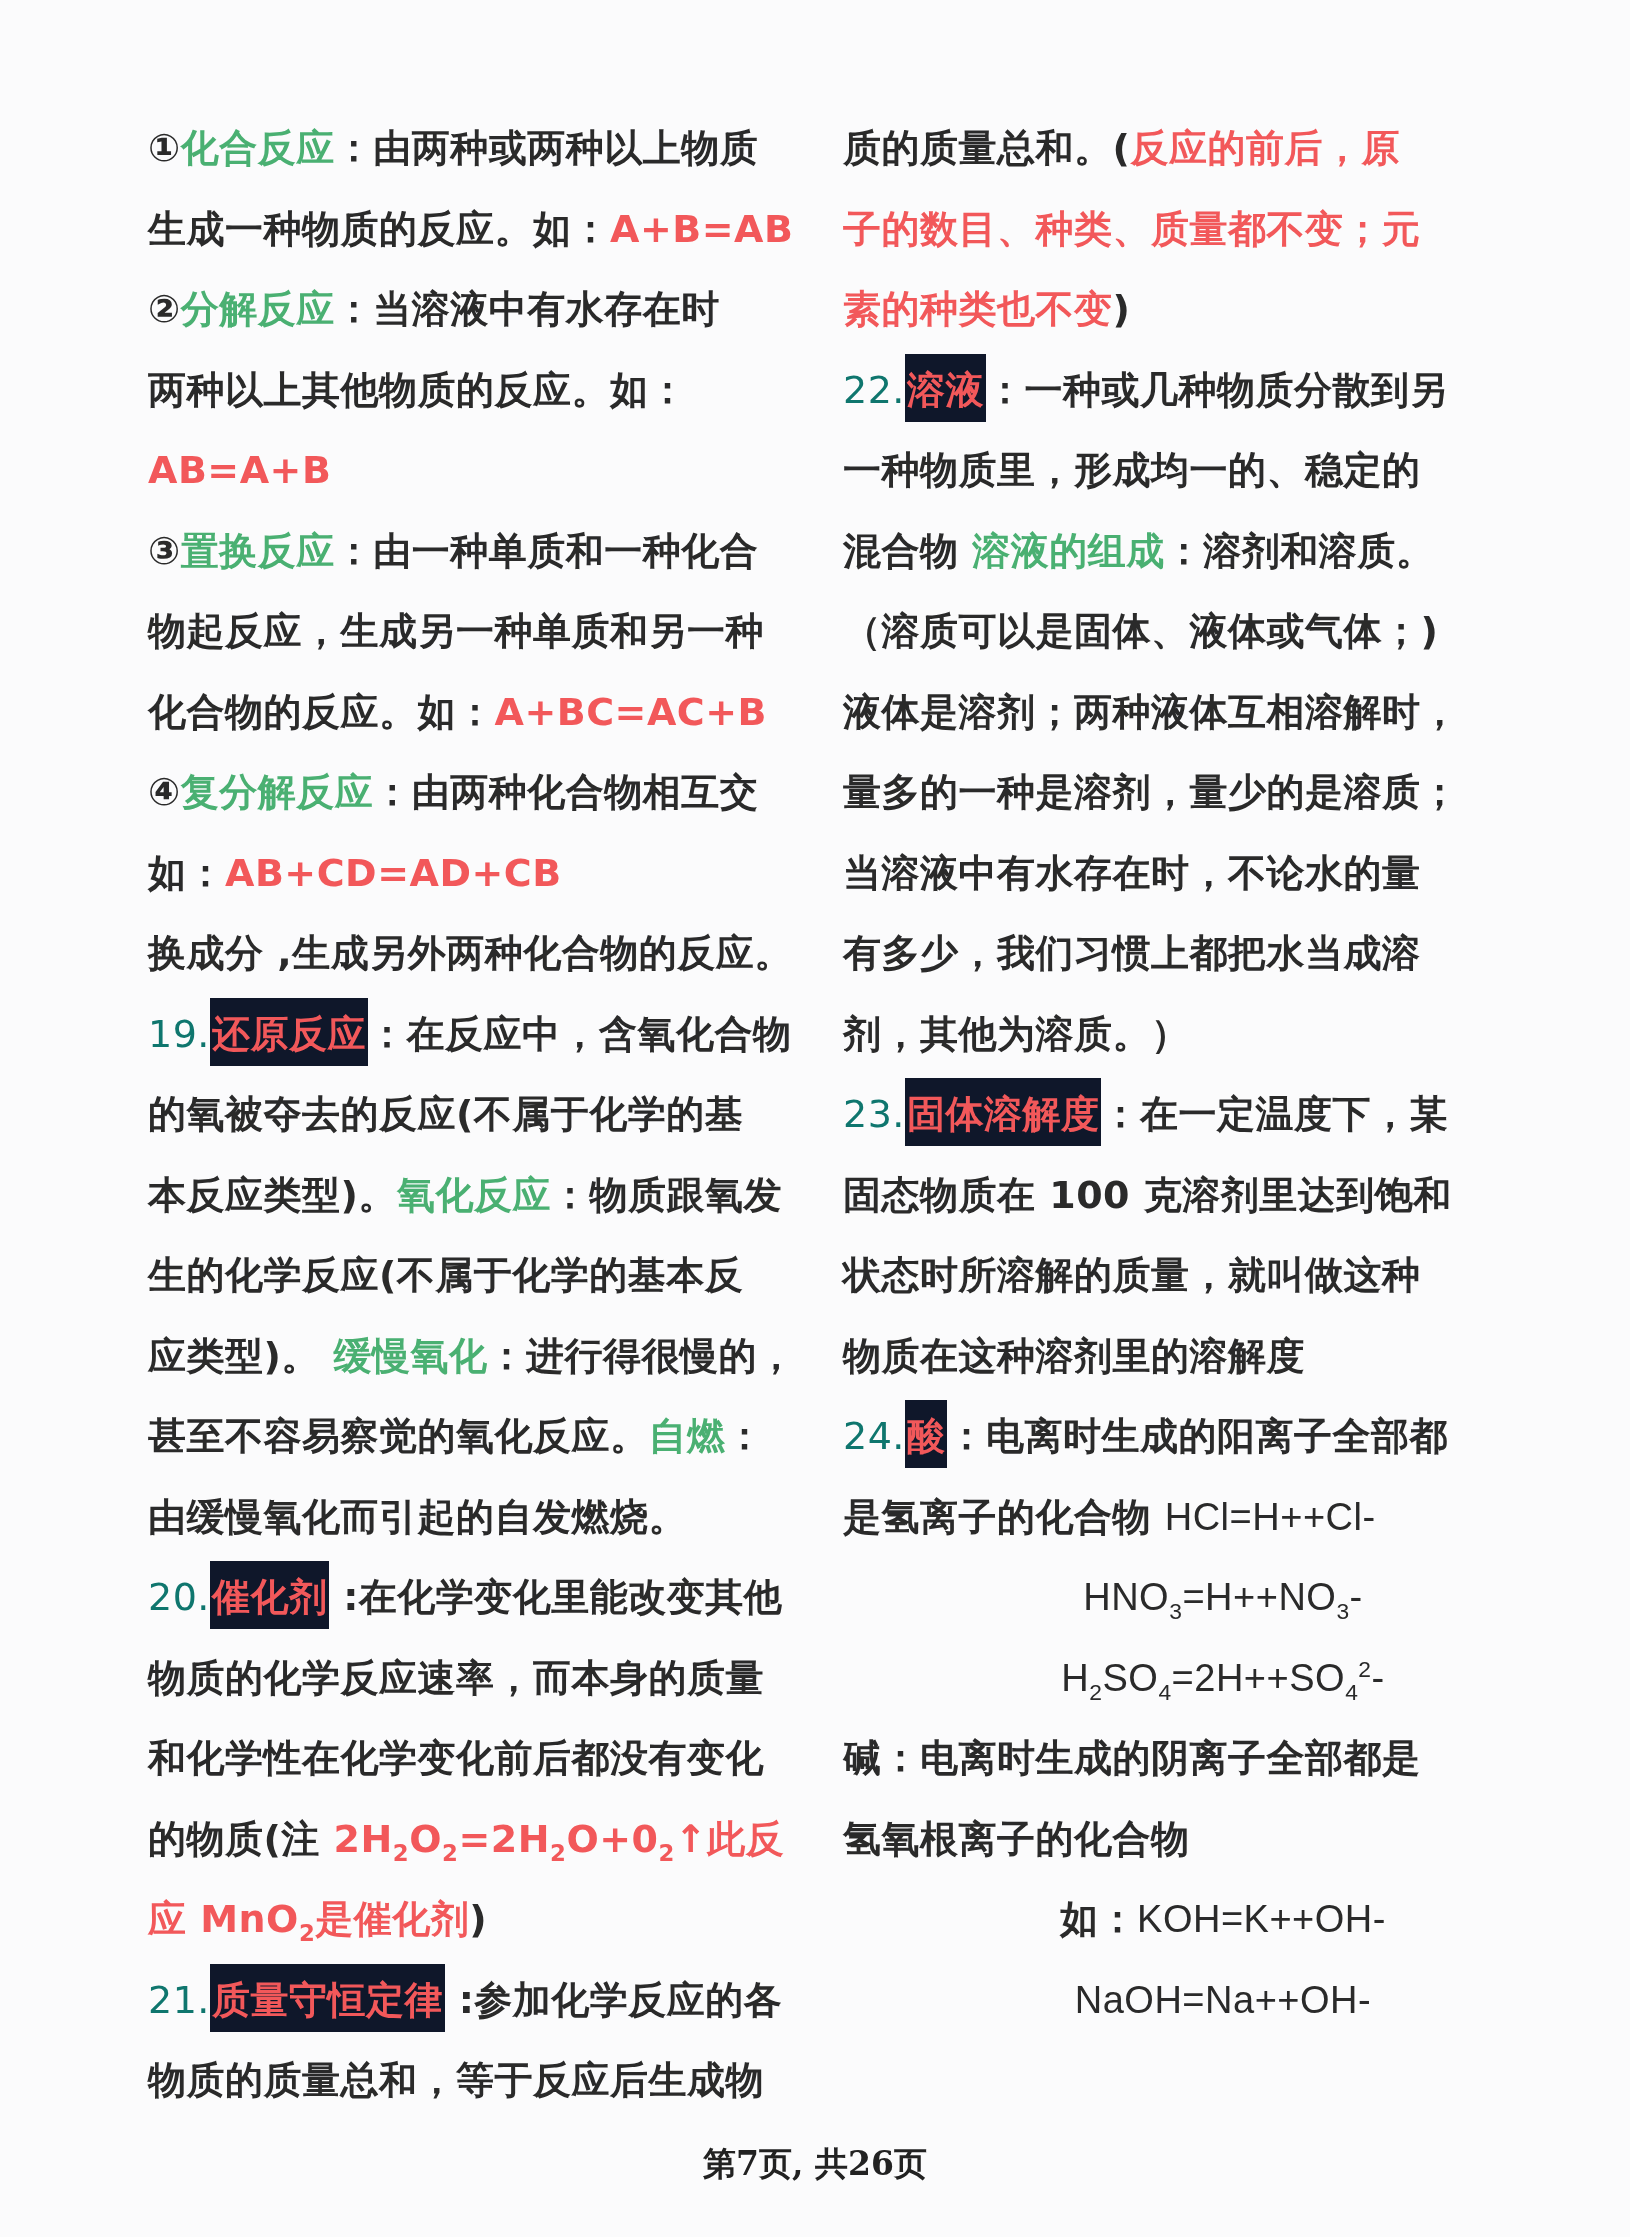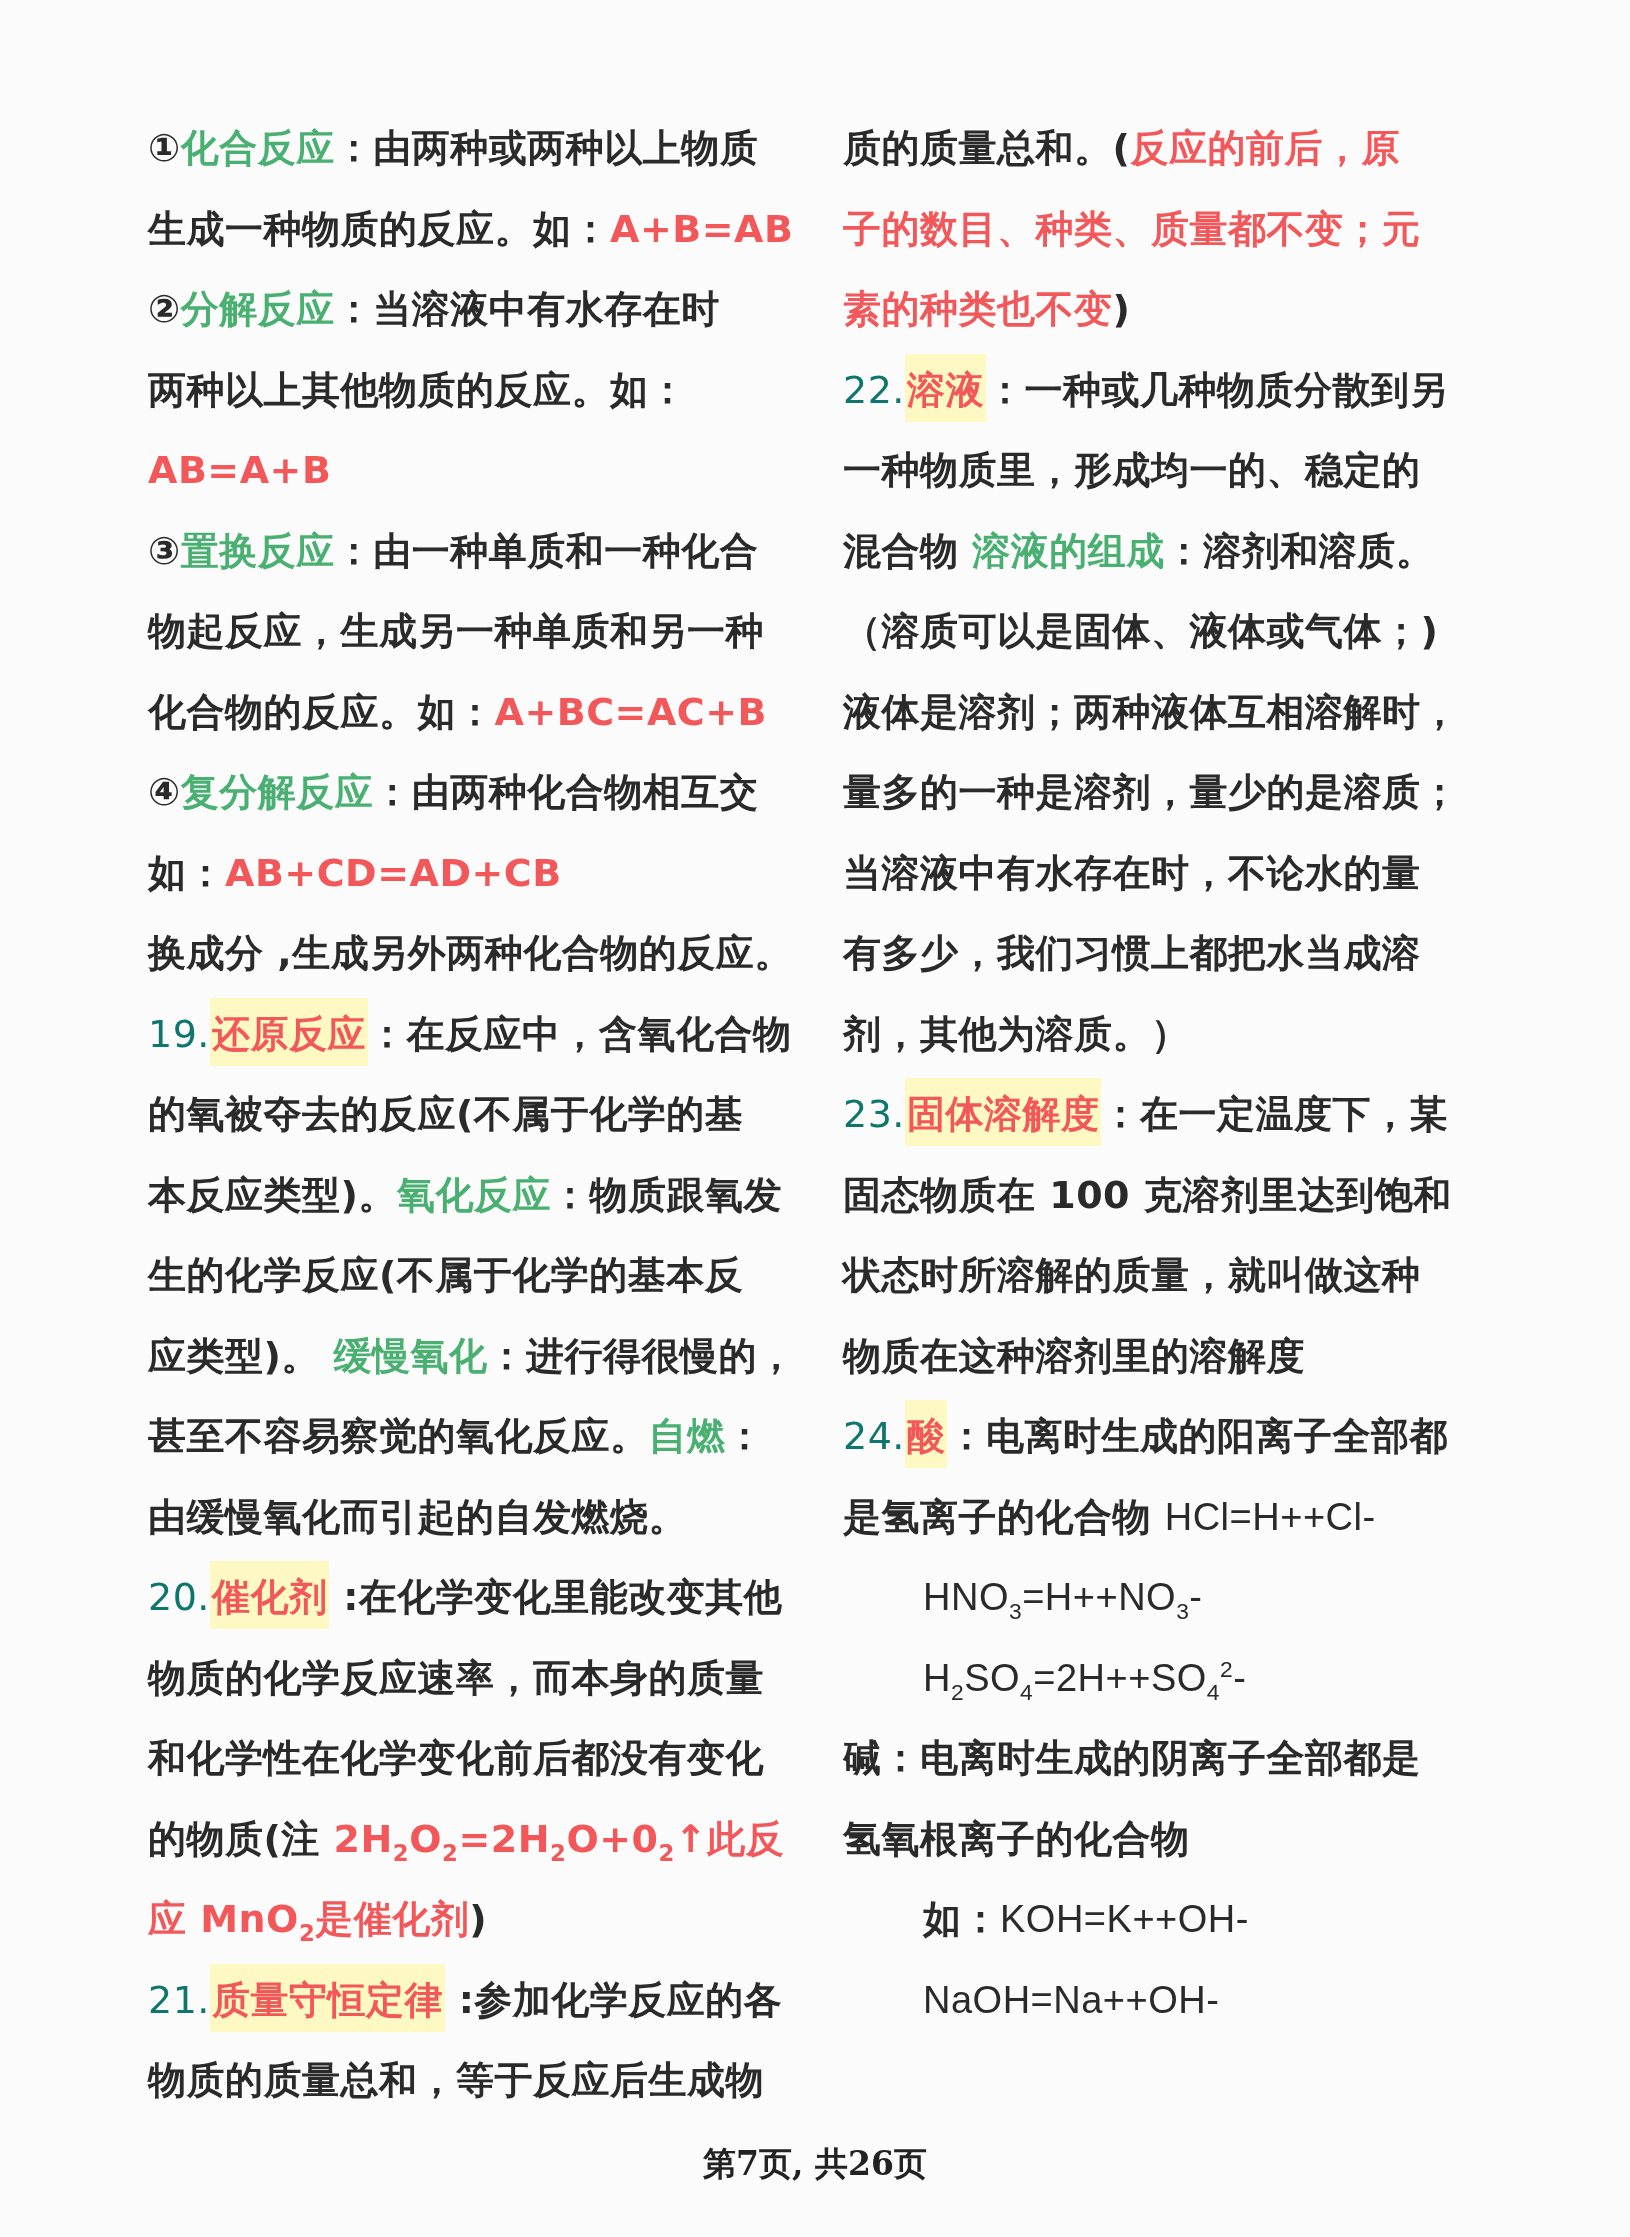--- a/index.html
+++ b/index.html
@@ -21,25 +21,25 @@
   .col-right { left: 843px; width: 680px; }
   .line {
     height: 80.5px;
     font-size: 38px;
     font-weight: bold;
     line-height: 80.5px;
     white-space: nowrap;
     letter-spacing: 0.5px;
     position: relative;
   }
-  .indent { padding-left: 80px; }
+  .indent { padding-left: 80px; text-align: center; }
   .green { color: #4ab072; }
   .red { color: #f2585a; text-align: right; }
   .hl {
-    background: #fef9c3;
+    background: #0f172a;
     color: #f2585a;
     padding: 14px 2px 10px 2px;
   }
   .num { font-weight: normal; color: #0f766e; }
   .formula { font-family: "Liberation Sans", "DejaVu Sans", sans-serif; font-weight: normal; }
   sub, sup { font-size: 0.6em; line-height: 0; }
   .footer {
     position: absolute; top: 2142px; left: 0; width: 1630px;
     text-align: center;
     font-family: "DejaVu Serif", "Liberation Serif", serif;

